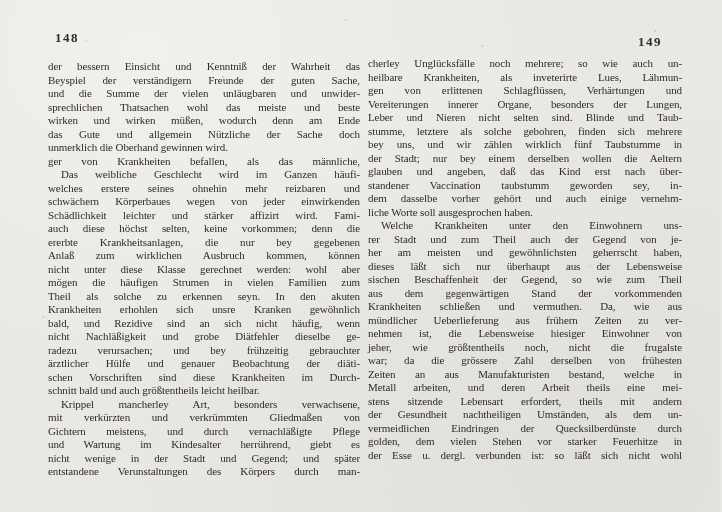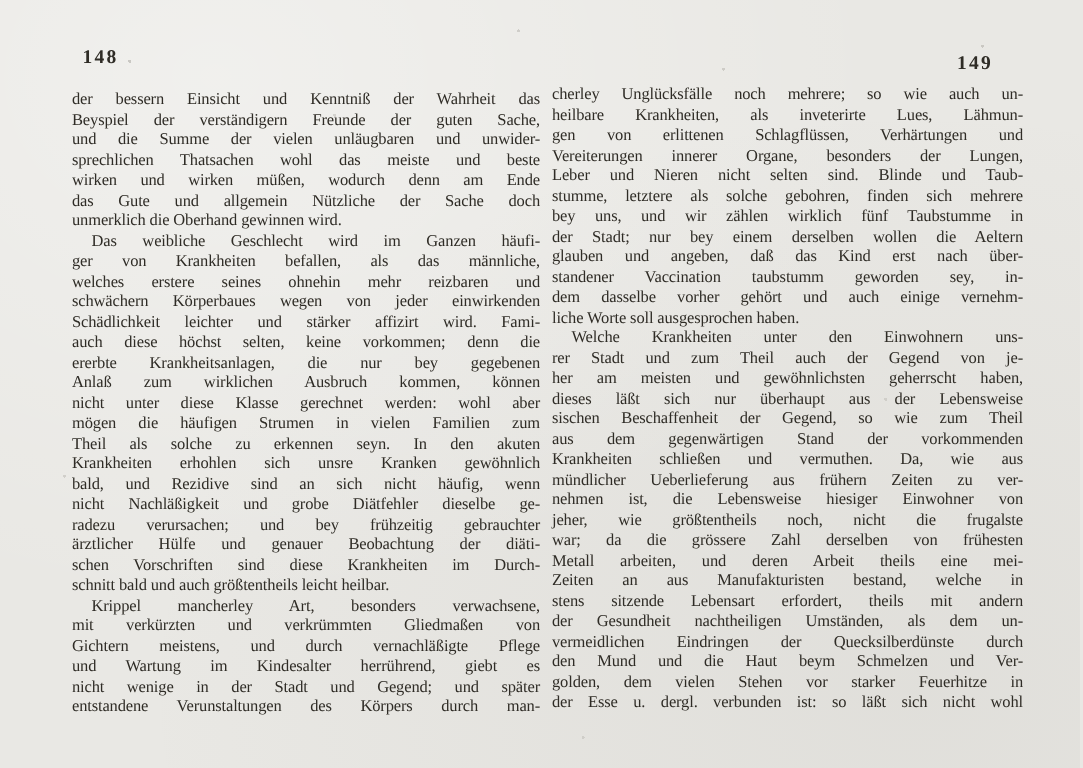--- a/index.html
+++ b/index.html
@@ -79,22 +79,22 @@
   <div class="page-number" id="pn-right">149</div>
 
   <div class="text-col" id="col-left">
       <div class="line">der bessern Einsicht und Kenntniß der Wahrheit das</div>
       <div class="line">Beyspiel der verständigern Freunde der guten Sache,</div>
       <div class="line">und die Summe der vielen unläugbaren und unwider-</div>
       <div class="line">sprechlichen Thatsachen wohl das meiste und beste</div>
       <div class="line">wirken und wirken müßen, wodurch denn am Ende</div>
       <div class="line">das Gute und allgemein Nützliche der Sache doch</div>
       <div class="line para-end">unmerklich die Oberhand gewinnen wird.</div>
+      <div class="line">ger von Krankheiten befallen, als das männliche,</div>
       <div class="line indent">Das weibliche Geschlecht wird im Ganzen häufi-</div>
-      <div class="line">ger von Krankheiten befallen, als das männliche,</div>
       <div class="line">welches erstere seines ohnehin mehr reizbaren und</div>
       <div class="line">schwächern Körperbaues wegen von jeder einwirkenden</div>
       <div class="line">Schädlichkeit leichter und stärker affizirt wird. Fami-</div>
       <div class="line">auch diese höchst selten, keine vorkommen; denn die</div>
       <div class="line">ererbte Krankheitsanlagen, die nur bey gegebenen</div>
       <div class="line">Anlaß zum wirklichen Ausbruch kommen, können</div>
       <div class="line">nicht unter diese Klasse gerechnet werden: wohl aber</div>
       <div class="line">mögen die häufigen Strumen in vielen Familien zum</div>
       <div class="line">Theil als solche zu erkennen seyn. In den akuten</div>
       <div class="line">Krankheiten erhohlen sich unsre Kranken gewöhnlich</div>
@@ -129,23 +129,22 @@
       <div class="line">rer Stadt und zum Theil auch der Gegend von je-</div>
       <div class="line">her am meisten und gewöhnlichsten geherrscht haben,</div>
       <div class="line">dieses läßt sich nur überhaupt aus der Lebensweise</div>
       <div class="line">sischen Beschaffenheit der Gegend, so wie zum Theil</div>
       <div class="line">aus dem gegenwärtigen Stand der vorkommenden</div>
       <div class="line">Krankheiten schließen und vermuthen. Da, wie aus</div>
       <div class="line">mündlicher Ueberlieferung aus frühern Zeiten zu ver-</div>
       <div class="line">nehmen ist, die Lebensweise hiesiger Einwohner von</div>
       <div class="line">jeher, wie größtentheils noch, nicht die frugalste</div>
       <div class="line">war; da die grössere Zahl derselben von frühesten</div>
+      <div class="line">Zeiten an aus Manufakturisten bestand, welche in</div>
       <div class="line">Metall arbeiten, und deren Arbeit theils eine mei-</div>
-      <div class="line">Zeiten an aus Manufakturisten bestand, welche in</div>
       <div class="line">stens sitzende Lebensart erfordert, theils mit andern</div>
       <div class="line">der Gesundheit nachtheiligen Umständen, als dem un-</div>
       <div class="line">vermeidlichen Eindringen der Quecksilberdünste durch</div>
-      <div class="line">den Mund und die Haut beym Schmelzen und Ver-</div>
       <div class="line">golden, dem vielen Stehen vor starker Feuerhitze in</div>
       <div class="line">der Esse u. dergl. verbunden ist: so läßt sich nicht wohl</div>
     </div>
 
 </div>
 
 </body></html>

